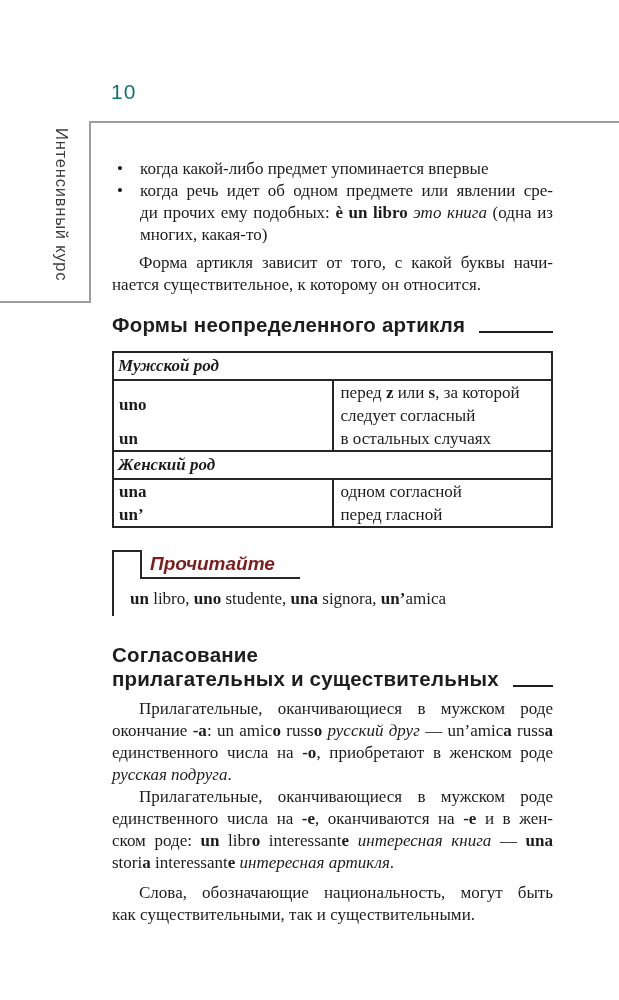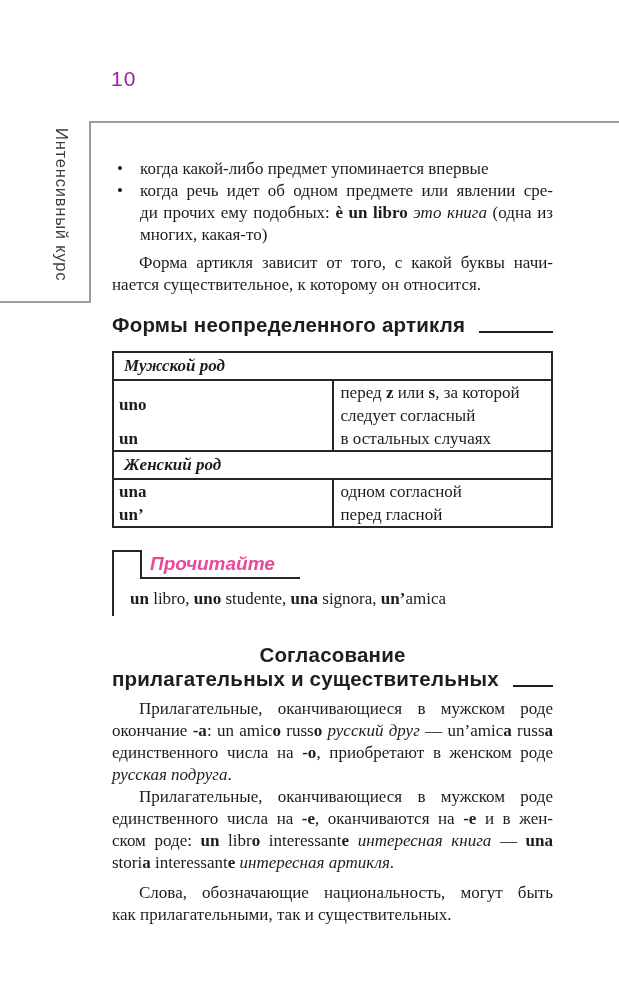--- a/index.html
+++ b/index.html
@@ -7,23 +7,23 @@
     width:619px;height:1000px;background:#ffffff;position:relative;
     font-family:"Liberation Serif","DejaVu Serif",serif;color:#1c1c1c;
     overflow:hidden;
   }
   .rule{position:absolute;background:#9e9e9e;}
   #rule-top{left:89px;top:121px;width:530px;height:2px;}
   #rule-side{left:89px;top:121px;width:2px;height:182px;}
   #rule-side-bottom{left:0;top:301px;width:91px;height:2px;}
 
   .pagenum{
-    position:absolute;left:111px;top:67px;
+    position:absolute;left:111px;top:80px;
     font-family:"Liberation Sans","DejaVu Sans",sans-serif;
-    font-size:21px;color:#a21caf;letter-spacing:1px;
+    font-size:21px;color:#0f766e;letter-spacing:1px;
   }
   .sidebar-label{
     position:absolute;left:71px;top:128px;width:172px;height:24px;
     transform:rotate(90deg);transform-origin:0 0;
     font-family:"Liberation Sans","DejaVu Sans",sans-serif;
     font-size:16.5px;color:#3d3d3d;letter-spacing:0.8px;white-space:nowrap;
   }
 
   .content{position:absolute;left:112px;top:140px;width:441px;}
   .line{font-size:17px;line-height:22px;}
@@ -38,50 +38,49 @@
     font-size:17px;line-height:22px;}
   .blines{flex:1;min-width:0;}
 
   .para{margin-top:6px;}
 
   .hrow{
     display:flex;
     font-family:"Liberation Sans","DejaVu Sans",sans-serif;
     font-weight:bold;font-size:20.5px;line-height:24px;color:#1e1e1e;
     letter-spacing:0.2px;
-    justify-content:center;
   }
   .h-sec1{margin-top:17px;}
   .h-sec2{margin-top:19px;}
   .hrule{flex:1;height:2.5px;background:#1e1e1e;margin-left:14px;
     align-self:flex-end;margin-bottom:4px;}
 
   table.forms{
     border-collapse:collapse;width:441px;margin-top:14px;
     border:2px solid #262626;font-size:17px;table-layout:fixed;
   }
   table.forms td{vertical-align:middle;}
   tr.sect td{
     font-weight:bold;font-style:italic;
     border-top:2px solid #262626;border-bottom:2px solid #262626;
-    padding:1px 10px;height:24px;
+    padding:1px 4px;height:24px;
   }
   td.form{width:32px;border-right:2px solid #262626;font-weight:bold;
     padding:0 5px;height:23px;line-height:23px;}
   td.desc{padding:0 7px;height:23px;line-height:23px;}
 
   .readbox{position:relative;height:74px;margin-top:22px;}
   .rb-a{position:absolute;left:0;top:0;width:28px;height:64px;
     border-left:2px solid #262626;border-top:2px solid #262626;}
   .rb-b{position:absolute;left:28px;top:0;width:158px;height:27px;
     border-left:2px solid #262626;border-bottom:2px solid #262626;}
   .rb-title{
     position:absolute;left:38px;top:3px;
     font-family:"Liberation Sans","DejaVu Sans",sans-serif;
-    font-weight:bold;font-style:italic;font-size:19px;color:#ec4899;
+    font-weight:bold;font-style:italic;font-size:19px;color:#7f1d1d;
   }
   .rb-line{position:absolute;left:18px;top:39px;font-size:17px;}
 
   .p1{margin-top:7px;}
   .p3{margin-top:8px;}
 </style>
 </head>
 <body>
 
 <div class="rule" id="rule-top"></div>
@@ -173,16 +172,16 @@
 
   <div class="p2">
     <div class="line jl ind"><span>Прилагательные, оканчивающиеся в мужском роде</span></div>
     <div class="line jl"><span>единственного числа на </span><span class="b">-e</span><span>, оканчиваются на </span><span class="b">-e</span><span> и в жен-</span></div>
     <div class="line jl"><span>ском роде: </span><span class="b">un</span><span> libr</span><span class="b">o</span><span> interessant</span><span class="b">e</span><span> </span><span class="i">интересная книга</span><span> — </span><span class="b">una</span></div>
     <div class="line"><span>stori</span><span class="b">a</span><span> interessant</span><span class="b">e</span><span> </span><span class="i">интересная артикля</span><span>.</span></div>
   </div>
 
   <div class="p3">
     <div class="line jl ind"><span>Слова, обозначающие национальность, могут быть</span></div>
-    <div class="line"><span>как прилагательными, так и существительных.</span></div>
+    <div class="line"><span>как существительными, так и существительными.</span></div>
   </div>
 
 </div>
 
 </body></html>

